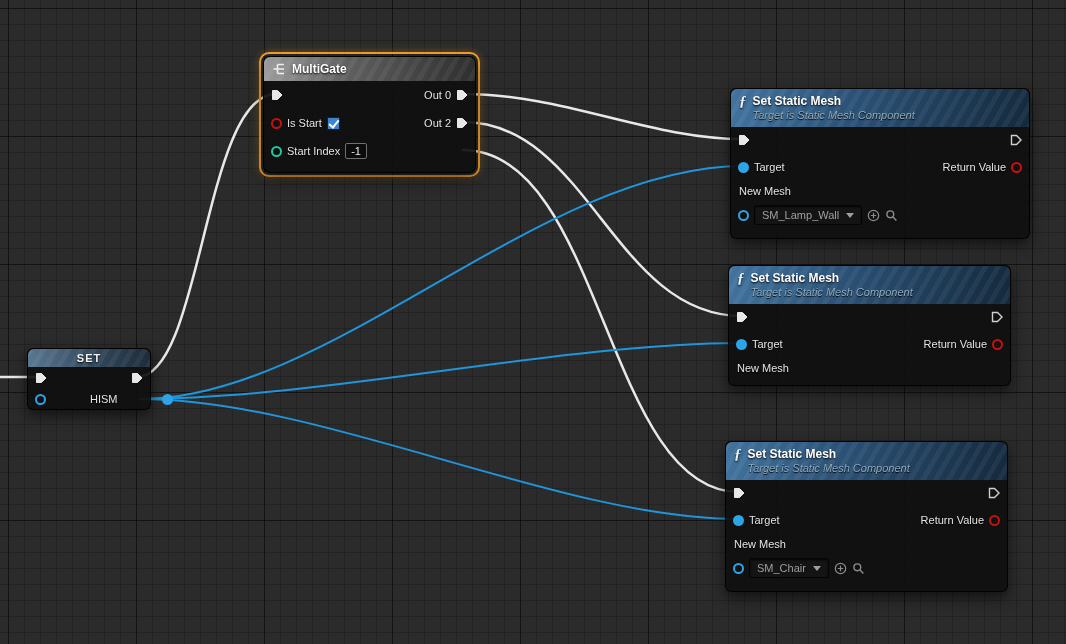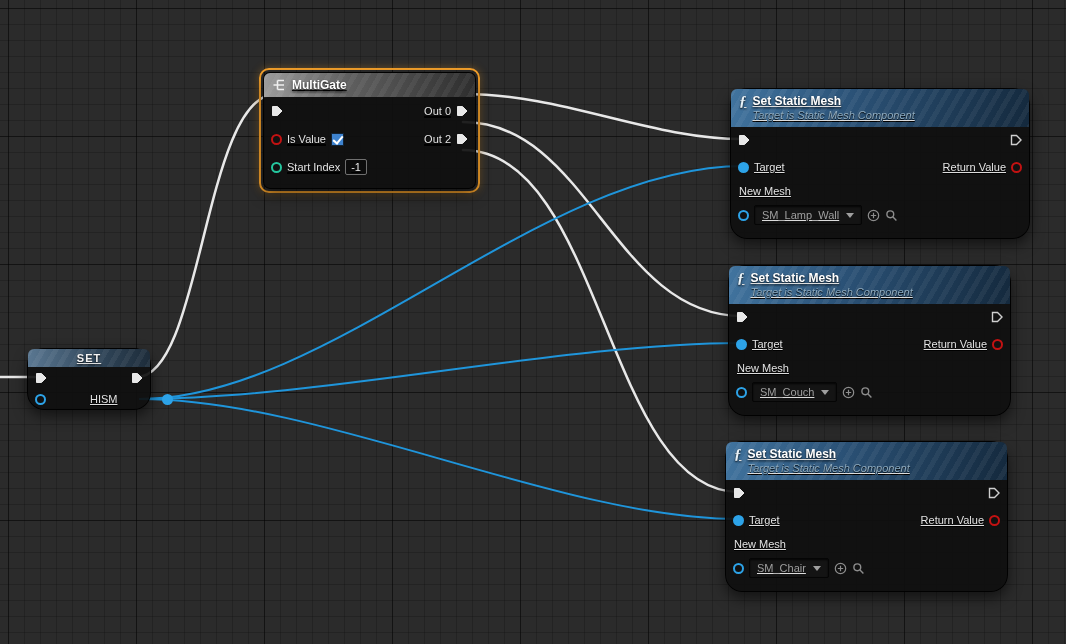--- a/index.html
+++ b/index.html
@@ -14,23 +14,23 @@
       linear-gradient(rgba(0,0,0,.18) 1px, transparent 1px),
       linear-gradient(90deg, rgba(0,0,0,.18) 1px, transparent 1px);
     background-size:128px 128px,128px 128px,16px 16px,16px 16px;
     background-position:8px 8px;
   }
   svg.wires{position:absolute;left:0;top:0;z-index:1;}
   .node{
     position:absolute;z-index:2;
     background:rgba(15,15,15,.92);
     border:1px solid rgba(0,0,0,.9);
-    border-radius:17px;
+    border-radius:6px;
     box-shadow:0 6px 14px rgba(0,0,0,.55);
-    color:#dcdcdc;font-size:11px;text-decoration:underline;
+    color:#dcdcdc;font-size:11px;
   }
   .node-header{
     display:flex;align-items:center;gap:6px;padding:0 8px;
     border-radius:6px 6px 0 0;position:relative;overflow:hidden;
   }
   .node-header::after{
     content:"";position:absolute;inset:0;
     background:repeating-linear-gradient(120deg, rgba(255,255,255,.05) 0 5px, rgba(0,0,0,0) 5px 11px);
     pointer-events:none;
   }
@@ -69,22 +69,22 @@
   .combo{display:flex;align-items:center;gap:7px;background:#141414;border:1px solid #050505;
     border-radius:2px;height:20px;padding:0 7px;color:#9f9f9f;font-size:11px;
     box-shadow:inset 0 1px 2px rgba(0,0,0,.8);}
   .caret{width:0;height:0;border-left:4px solid transparent;border-right:4px solid transparent;
     border-top:5px solid #9f9f9f;}
   .icon-btn{display:inline-flex;flex:0 0 auto;}
   
   .set-node{left:27px;top:348px;width:124px;height:62px;}
   .set-node .row1{height:20px;margin-top:1px;}
   .set-node .row2{height:22px;gap:44px;}
-  .mg-wrap{position:absolute;left:259px;top:68px;z-index:2;border:2px solid #f7a22b;
-    border-radius:10px;padding:2px;box-shadow:0 0 9px rgba(247,162,43,.35);text-decoration:underline;}
+  .mg-wrap{position:absolute;left:259px;top:52px;z-index:2;border:2px solid #f7a22b;
+    border-radius:10px;padding:2px;box-shadow:0 0 9px rgba(247,162,43,.35);}
   .mg-node{position:relative;width:213px;background:rgba(15,15,15,.92);
     border:1px solid rgba(0,0,0,.9);border-radius:7px;color:#dcdcdc;font-size:11px;
     box-shadow:0 6px 14px rgba(0,0,0,.55);padding-bottom:7px;}
   .mg-node .row{height:28px;}
   .mesh-node{padding-bottom:8px;}
   .mesh-node .row-exec{height:26px;}
   .mesh-node .row-target{height:28px;}
   .mesh-node .row-label{height:19px;padding-left:8px;}
   .mesh-node .row-combo{height:30px;}
   .mesh-1{left:730px;top:88px;width:300px;}
@@ -156,21 +156,21 @@
           <span class="lbl">Out 0</span>
           <span class="exec">
             <svg width="12" height="12" viewBox="0 0 12 12">
                 <path d="M1.5 1.5h5L11 6l-4.5 4.5h-5z" fill="#e8e8e8" stroke="#e8e8e8"></path>
               </svg>
           </span>
         </span>
       </div>
       <div class="row">
         <span class="pin hollow-red"></span>
-        <span class="lbl">Is Value</span>
+        <span class="lbl">Is Start</span>
         <span class="cb"></span>
         <span class="grp-r">
           <span class="lbl">Out 2</span>
           <span class="exec">
             <svg width="12" height="12" viewBox="0 0 12 12">
                 <path d="M1.5 1.5h5L11 6l-4.5 4.5h-5z" fill="#e8e8e8" stroke="#e8e8e8"></path>
               </svg>
           </span>
         </span>
       </div>
@@ -258,39 +258,20 @@
       <span class="pin filled-blue"></span>
       <span class="lbl">Target</span>
       <span class="grp-r">
         <span class="lbl">Return Value</span>
         <span class="pin hollow-red"></span>
       </span>
     </div>
     <div class="row row-label">
       <span class="lbl">New Mesh</span>
     </div>
-    <div class="row row-combo">
-      <span class="pin hollow-blue"></span>
-      <span class="combo">
-        <span>SM_Couch</span>
-        <span class="caret"></span>
-      </span>
-      <span class="icon-btn">
-        <svg width="13" height="13" viewBox="0 0 13 13">
-            <circle cx="6.5" cy="6.5" r="5.2" fill="none" stroke="#8d8d8d" stroke-width="1.2"></circle>
-            <path d="M6.5 3.8v5.4M3.8 6.5h5.4" stroke="#8d8d8d" stroke-width="1.2"></path>
-          </svg>
-      </span>
-      <span class="icon-btn">
-        <svg width="13" height="13" viewBox="0 0 13 13">
-            <circle cx="5.3" cy="5.3" r="3.4" fill="none" stroke="#8d8d8d" stroke-width="1.4"></circle>
-            <line x1="8" y1="8" x2="11.4" y2="11.4" stroke="#8d8d8d" stroke-width="1.4"></line>
-          </svg>
-      </span>
-    </div>
   </div>
 
   <div class="node mesh-node mesh-3">
     <div class="node-header fn-header">
       <span class="fn-icon">ƒ</span>
       <span>
         <div class="fn-title">Set Static Mesh</div>
         <div class="fn-subtitle">Target is Static Mesh Component</div>
       </span>
     </div>

